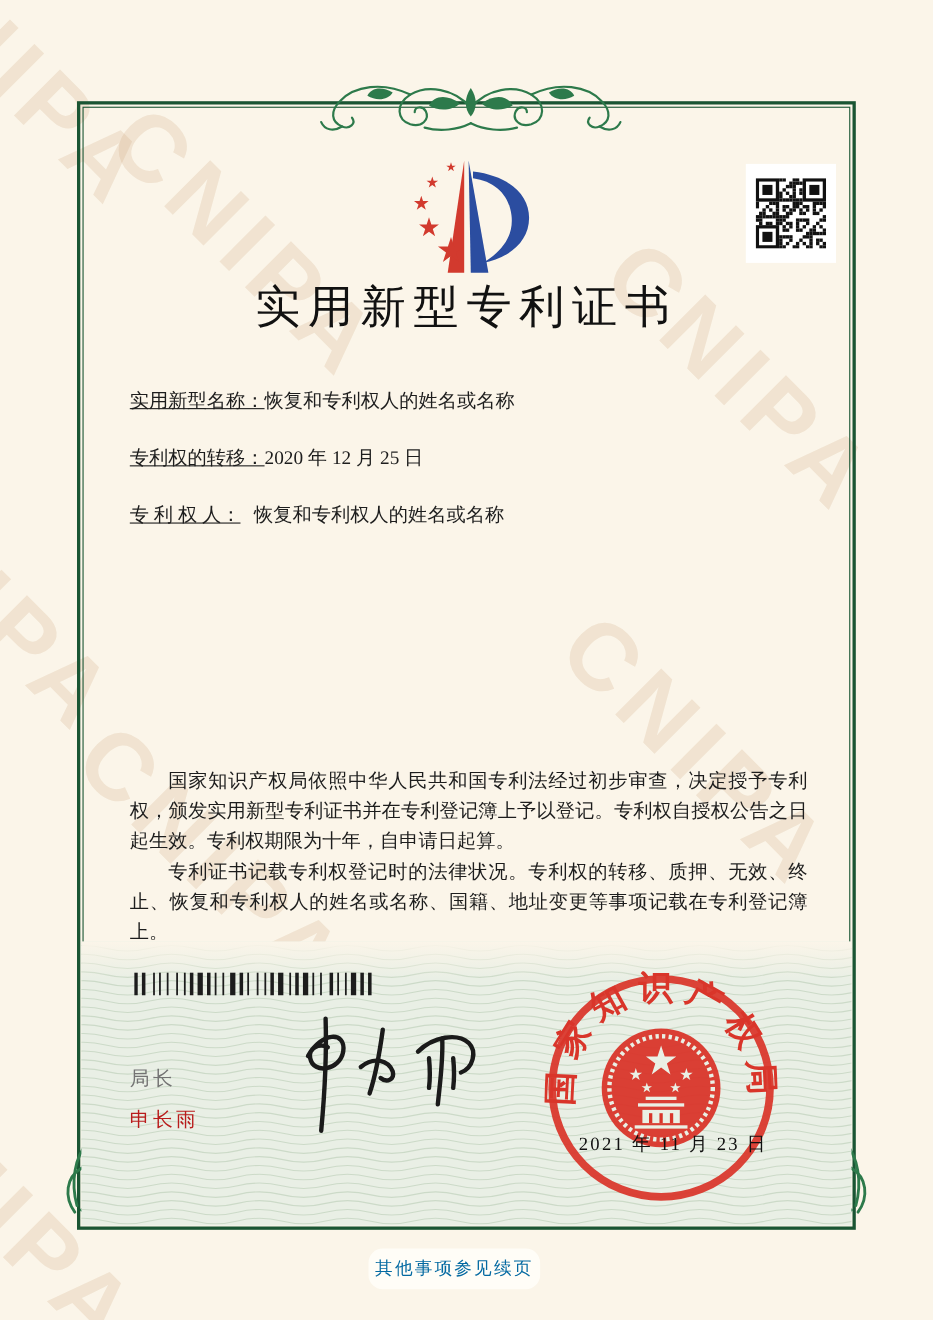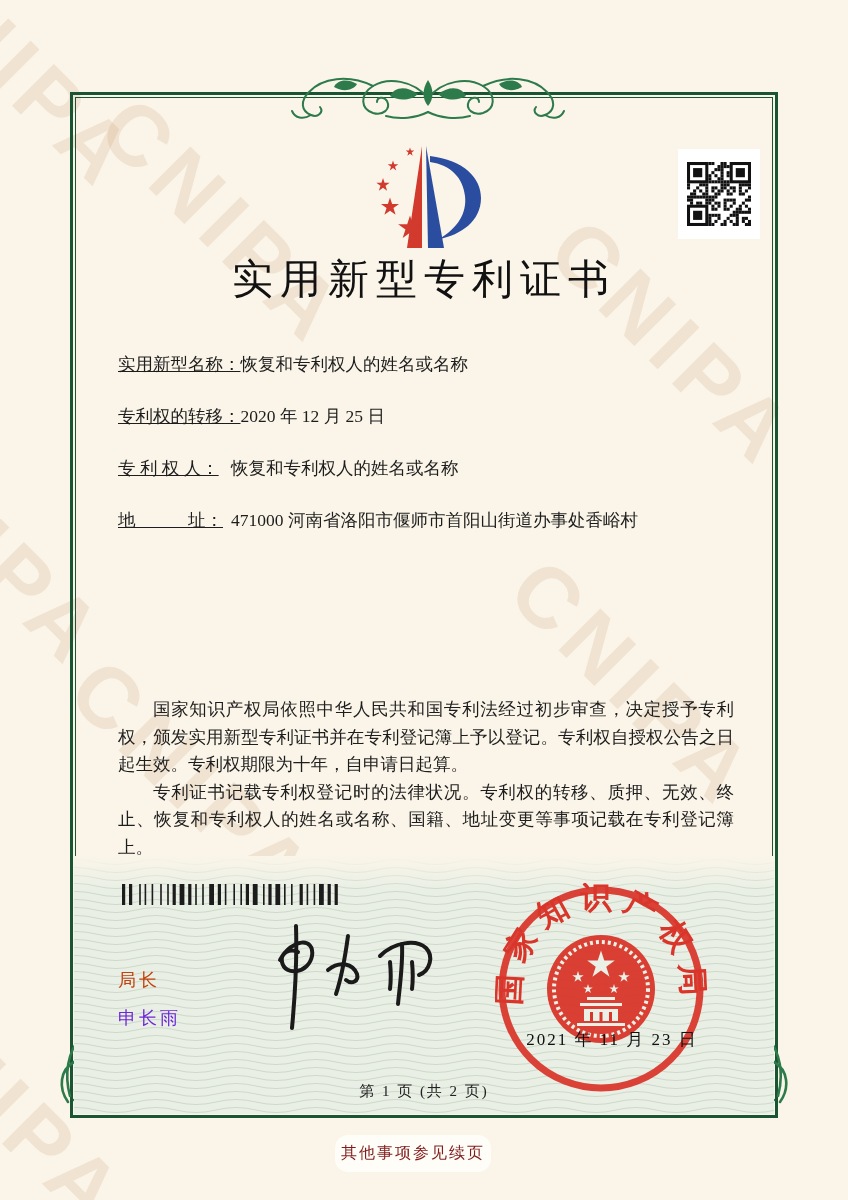--- a/index.html
+++ b/index.html
@@ -29,32 +29,32 @@
   
   .body-text{position:absolute;left:118px;top:696px;width:616px;font-size:17.5px;
              line-height:27.5px;text-align:justify;color:#1d1d1d;z-index:4;}
   .body-text p{margin:0;text-indent:2em;}
   
   .band{position:absolute;left:74px;top:856px;width:700px;height:258px;background:#e9efe5;z-index:3;}
   .band .waves{position:absolute;inset:0;}
   .band::before{content:"";position:absolute;left:0;top:0;right:0;height:34px;
                 background:linear-gradient(#fbf5e9,rgba(251,245,233,0));z-index:2;}
   .barcode{position:absolute;left:48px;top:28px;z-index:3;}
-  .sig-pos{position:absolute;left:44px;top:112px;font-size:18px;letter-spacing:3px;z-index:3;color:#c2410c;}
-  .sig-name{position:absolute;left:44px;top:150px;font-size:18px;letter-spacing:3px;z-index:3;color:#6d28d9;}
+  .sig-pos{position:absolute;left:44px;top:112px;font-size:18px;letter-spacing:3px;z-index:3;color:#737373;}
+  .sig-name{position:absolute;left:44px;top:150px;font-size:18px;letter-spacing:3px;z-index:3;color:#b91c1c;}
   .sig-hand{position:absolute;left:178px;top:62px;z-index:3;}
   .seal{position:absolute;left:421px;top:27px;z-index:3;}
   .seal-date{position:absolute;left:428px;top:172px;width:220px;font-size:17px;
              letter-spacing:2px;color:#101010;z-index:4;text-align:center;}
   .page-num{position:absolute;left:0;top:226px;width:100%;text-align:center;
             font-size:15px;letter-spacing:2px;color:#222;z-index:3;}
   
   .cont-label{position:absolute;left:335px;top:1135px;width:156px;height:37px;background:#fffdf7;
               display:flex;align-items:center;justify-content:center;font-size:16px;
-              letter-spacing:2px;color:#7f1d1d;z-index:4;border-radius:13px;}
+              letter-spacing:2px;color:#0369a1;z-index:4;border-radius:13px;}
   svg{display:block;}
 </style>
 </head>
 <body>
 
 <div class="page">
 
   <div class="wm" style="left:-60px;top:-78px">CNIPA</div>
   <div class="wm" style="left:150px;top:78px">CNIPA</div>
   <div class="wm" style="left:600px;top:200px">CNIPA</div>
@@ -292,23 +292,20 @@
   <div class="fields">
     <div class="field-row">
       <span class="f-label">实用新型名称：</span><span>恢复和专利权人的姓名或名称</span>
     </div>
     <div class="field-row">
       <span class="f-label">专利权的转移：</span><span>2020 年 12 月 25 日</span>
     </div>
     <div class="field-row">
       <span class="f-label">专 利 权 人：</span><span>恢复和专利权人的姓名或名称</span>
     </div>
-    <div class="field-row">
-      <span class="f-label">地　　　址：</span><span>471000  河南省洛阳市偃师市首阳山街道办事处香峪村</span>
-    </div>
   </div>
 
   <div class="body-text">
     <p>国家知识产权局依照中华人民共和国专利法经过初步审查，决定授予专利权，颁发实用新型专利证书并在专利登记簿上予以登记。专利权自授权公告之日起生效。专利权期限为十年，自申请日起算。</p>
     <p>专利证书记载专利权登记时的法律状况。专利权的转移、质押、无效、终止、恢复和专利权人的姓名或名称、国籍、地址变更等事项记载在专利登记簿上。</p>
   </div>
 
   <div class="band">
     <svg class="waves" id="waves-svg" width="700" height="258" viewBox="0 0 700 258">
       <defs>
@@ -420,18 +417,17 @@
         </g>
         <g fill="#d9352a">
           <rect x="95" y="129" width="3" height="9"></rect>
           <rect x="104.5" y="129" width="3" height="9"></rect>
           <rect x="114" y="129" width="3" height="9"></rect>
         </g>
       </g>
     </svg>
     <div class="seal-date">2021 年 11 月 23 日</div>
 
-    <div class="page-num">第 1 页 (共 2 页)</div>
   </div>
 
   <div class="cont-label">其他事项参见续页</div>
 
 </div>
 
 </body></html>

